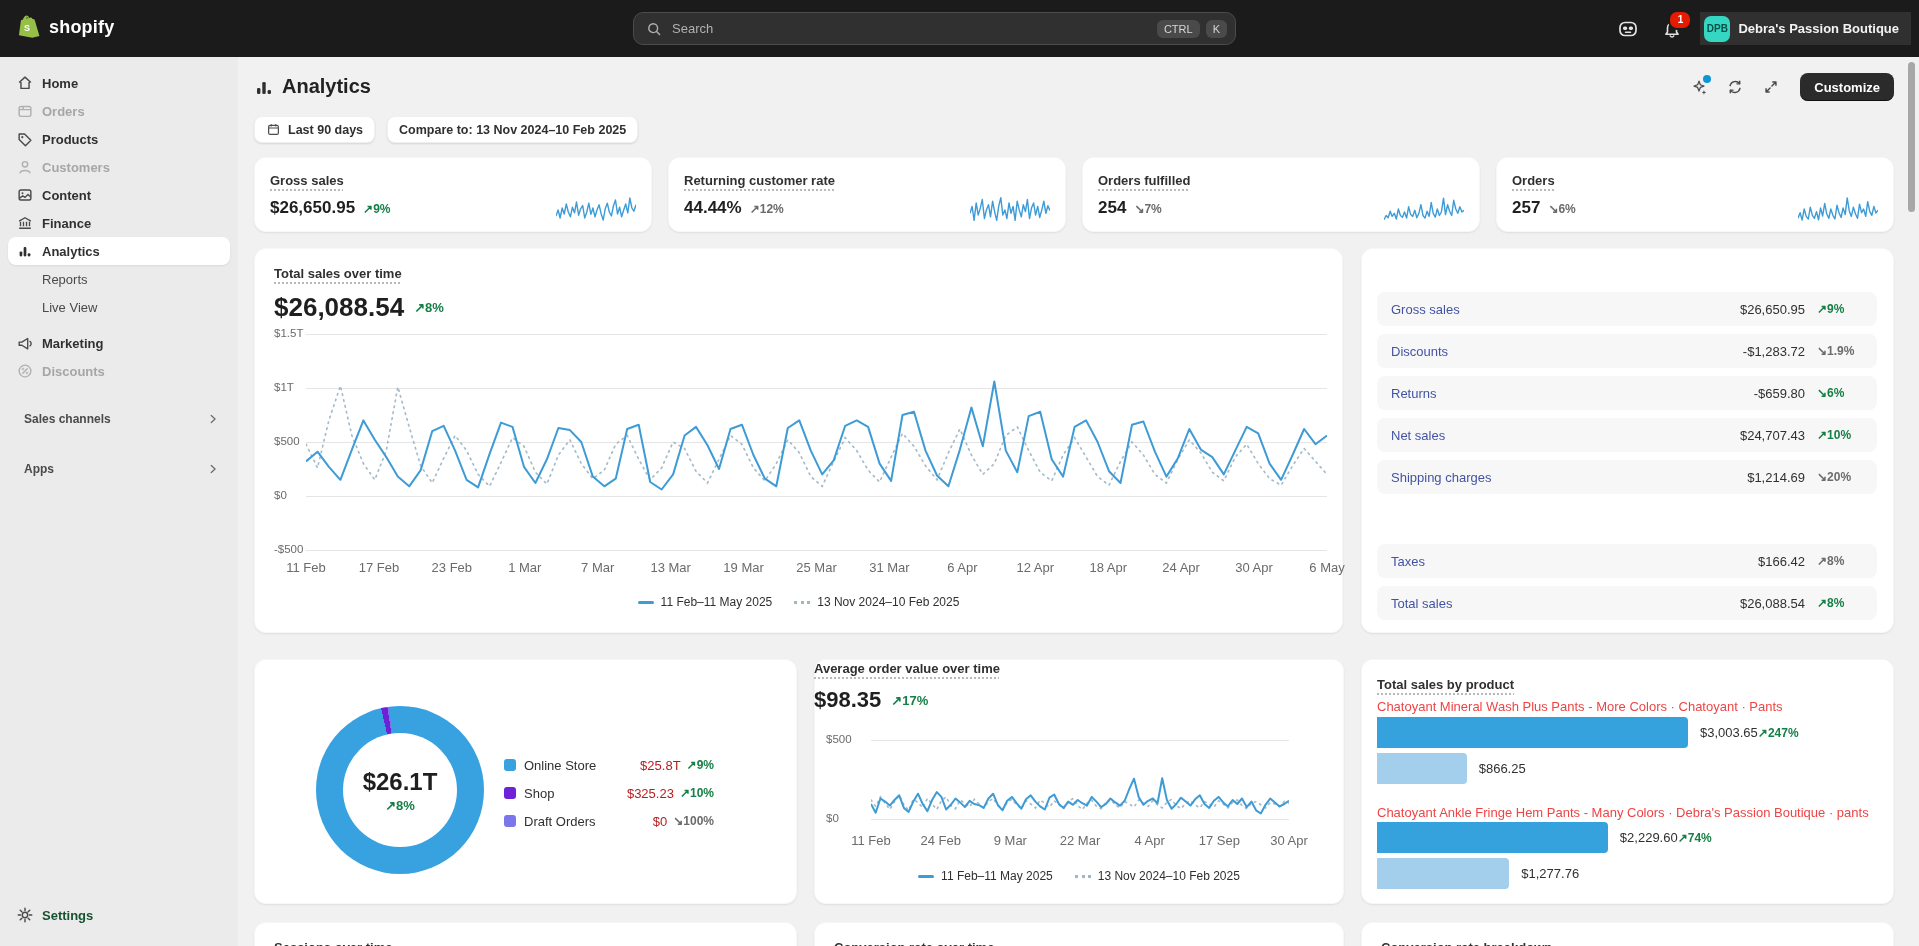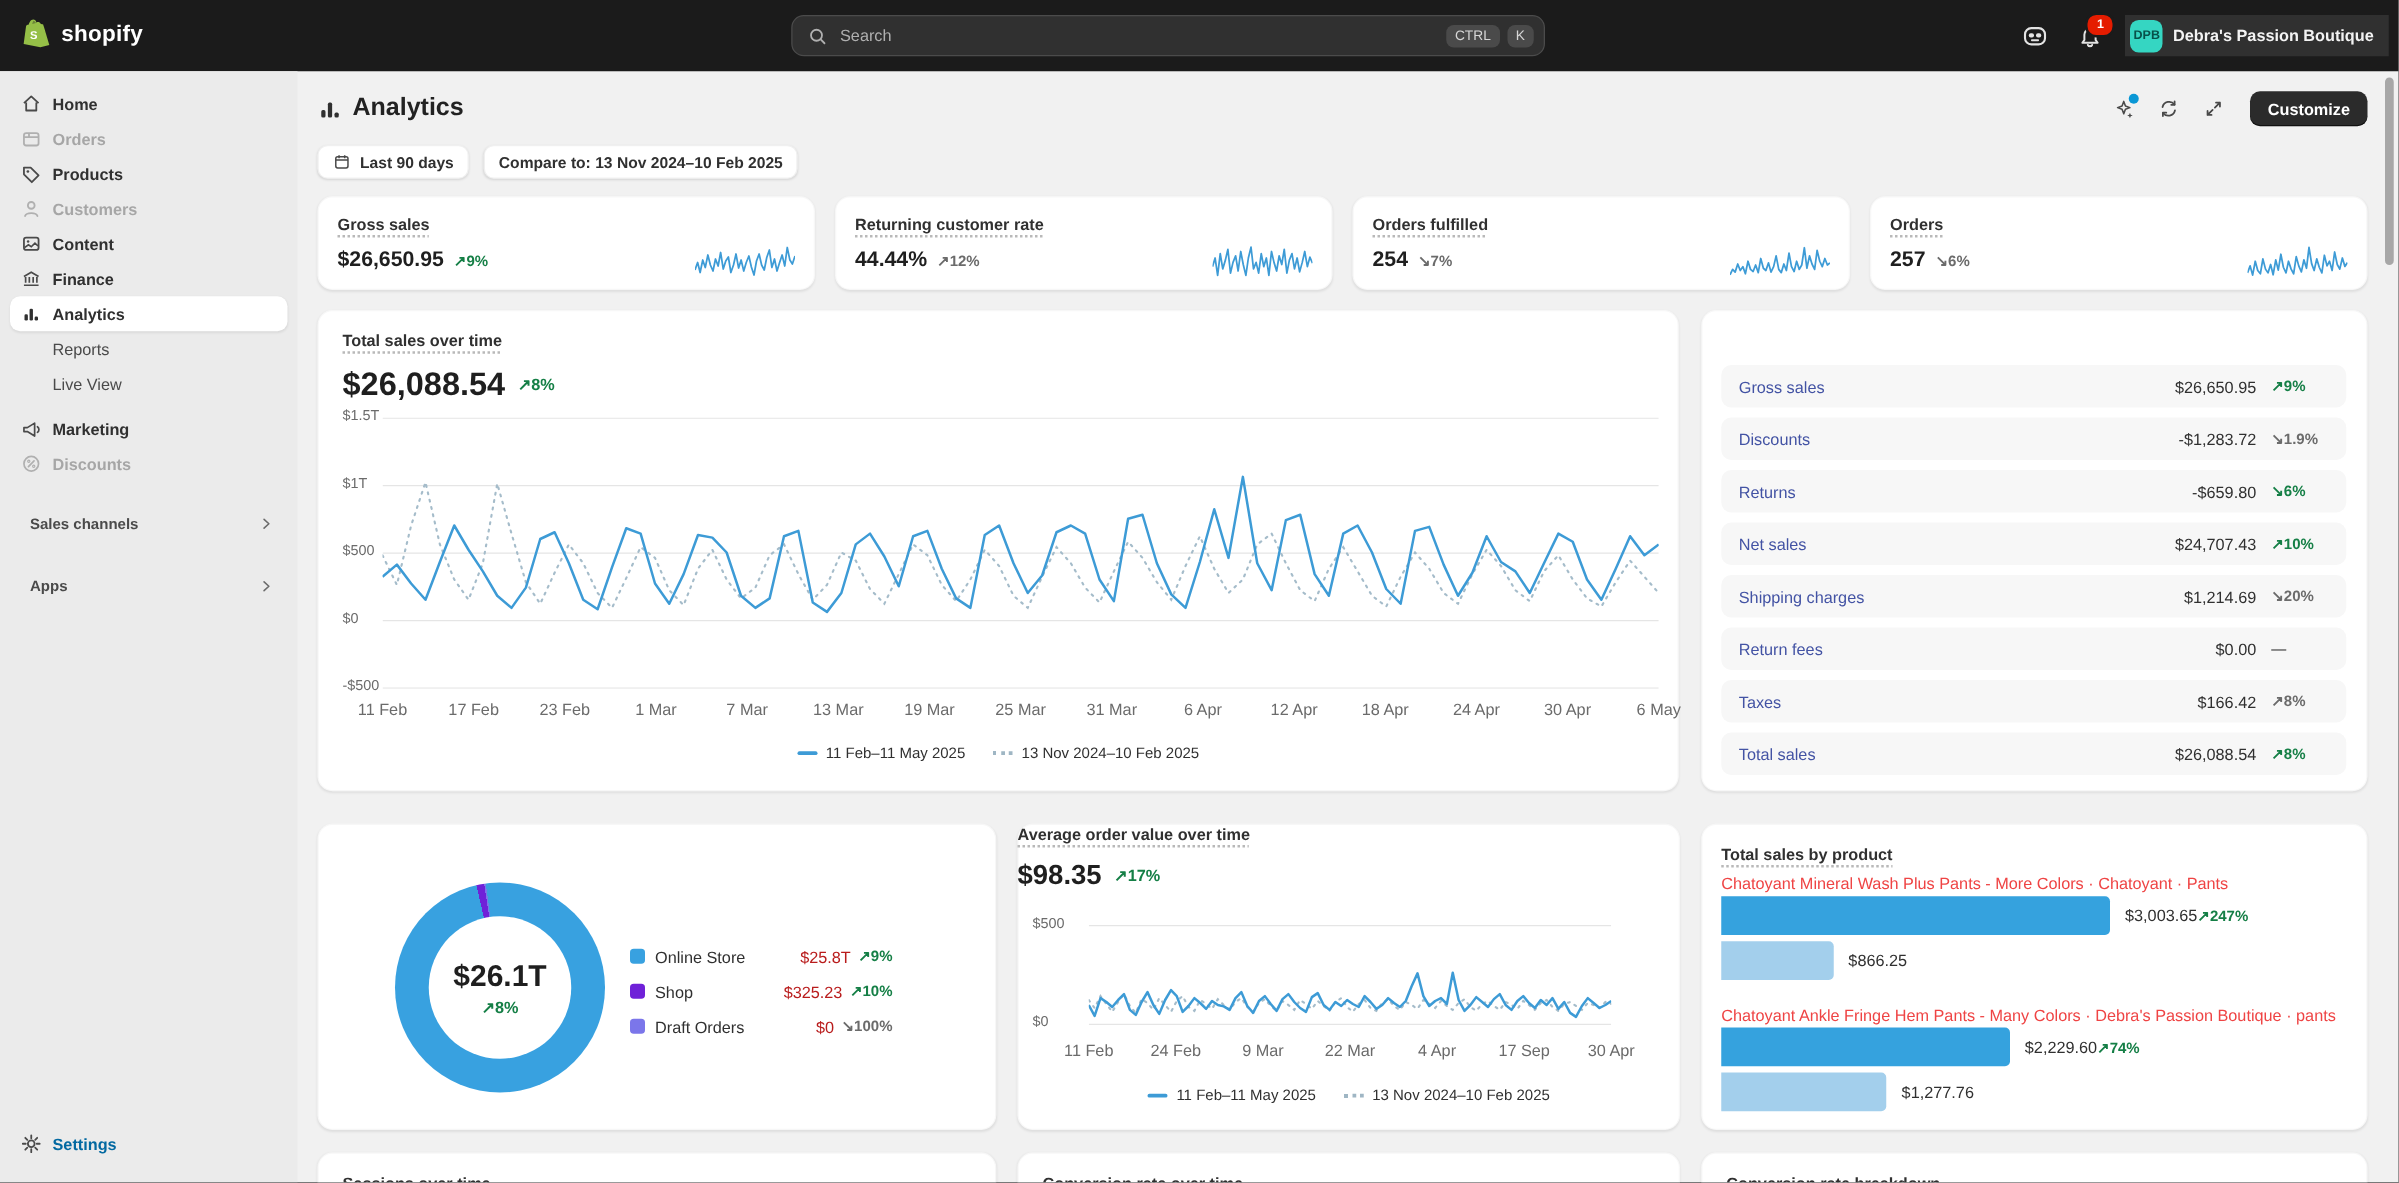--- a/index.html
+++ b/index.html
@@ -32,21 +32,21 @@
   .nav-item.disabled .nav-lbl{color:#a6a6a6;}
   .nav-item.disabled svg *{stroke:#b0b0b0 !important;fill:none;}
   .nav-item.sub{padding-left:34px;}
   .nav-item.sub .nav-lbl{font-weight:normal;color:#4a4a4a;}
   .nav-gap{height:8px;}
   .nav-section{display:flex;align-items:center;justify-content:space-between;height:28px;padding:0 10px 0 16px;cursor:pointer;}
   .nav-section span{font-size:12px;font-weight:bold;color:#4a4a4a;}
   .nav-section.first{margin-top:20px;}
   .nav-section + .nav-section{margin-top:22px;}
   .settings-row{position:absolute;left:8px;right:8px;bottom:16px;display:flex;align-items:center;gap:8px;height:30px;padding:0 8px;border-radius:8px;cursor:pointer;}
-  .settings-row span{font-size:13px;font-weight:bold;color:#0369a1;}
+  .settings-row span{font-size:13px;font-weight:bold;color:#14532d;}
   
   .main{position:absolute;left:238px;top:57px;right:0;bottom:0;}
   .page-head{position:absolute;left:16px;top:18px;display:flex;align-items:center;gap:8px;}
   .page-head h1{font-size:20px;margin:0;font-weight:bold;color:#222;}
   .head-actions{position:absolute;right:25px;top:16px;display:flex;align-items:center;gap:6px;}
   .hbtn{width:30px;height:28px;border-radius:8px;display:flex;align-items:center;justify-content:center;position:relative;cursor:pointer;background:transparent;}
   .bluedot{position:absolute;top:2px;right:3px;width:8px;height:8px;border-radius:50%;background:#0a97d5;}
   .customize{height:28px;background:#2b2b2b;color:#fff;font-size:13px;font-weight:bold;border:none;border-radius:8px;
     padding:0 14px;margin-left:8px;cursor:pointer;box-shadow:inset 0 -1px 0 rgba(0,0,0,.6);font-family:"Liberation Sans",sans-serif;}
   .filters{position:absolute;left:16px;top:59px;display:flex;gap:12px;}
@@ -424,25 +424,20 @@
       <div class="brow" style="top:170px">
         <span class="lbl">Net sales</span>
         <span class="val">$24,707.43</span>
         <span class="delta tone-positive"><span>↗</span><span>10%</span></span>
       </div>
       <div class="brow" style="top:212px">
         <span class="lbl">Shipping charges</span>
         <span class="val">$1,214.69</span>
         <span class="delta tone-neutral"><span>↘</span><span>20%</span></span>
       </div>
-      <div class="brow" style="top:254px">
-        <span class="lbl">Return fees</span>
-        <span class="val">$0.00</span>
-        <span class="delta tone-neutral"><span></span><span>—</span></span>
-      </div>
       <div class="brow" style="top:296px">
         <span class="lbl">Taxes</span>
         <span class="val">$166.42</span>
         <span class="delta tone-neutral"><span>↗</span><span>8%</span></span>
       </div>
       <div class="brow" style="top:338px">
         <span class="lbl">Total sales</span>
         <span class="val">$26,088.54</span>
         <span class="delta tone-positive"><span>↗</span><span>8%</span></span>
       </div>

